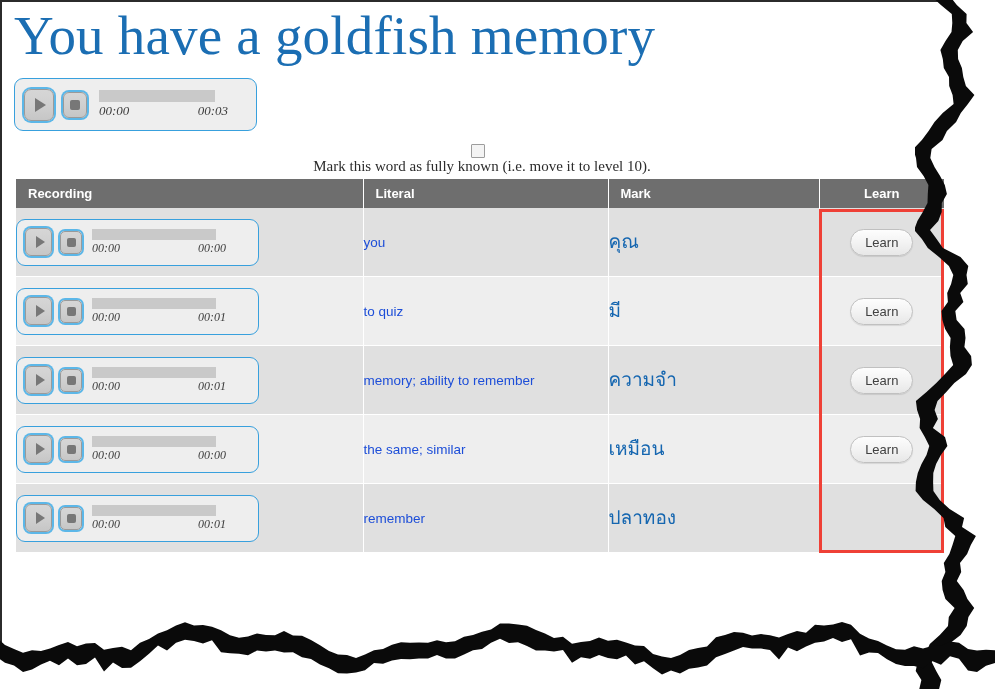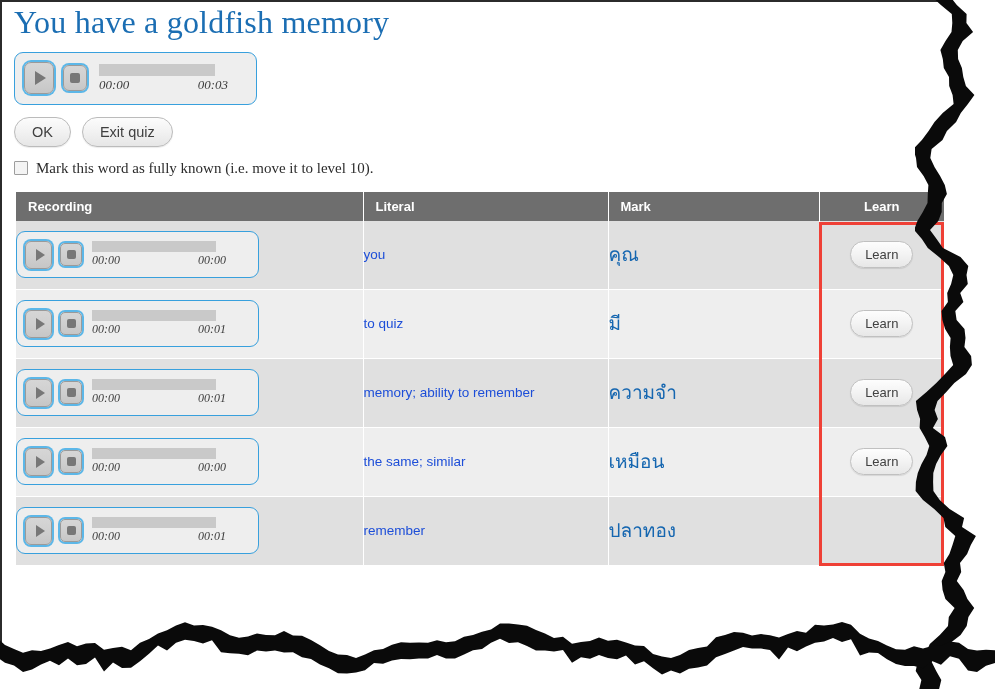--- a/index.html
+++ b/index.html
@@ -49,21 +49,21 @@
   }
 
   .content {
     position: absolute;
     left: 0; top: 0;
     width: 950px;
   }
 
   h1.page-title {
     font-family: "Liberation Serif", serif;
-    font-size: 32px;
+    font-size: 55px;
     font-weight: normal;
     color: #1b6eb3;
     margin: 0;
     padding: 4px 0 0 14px;
     line-height: 1.15;
     letter-spacing: 0.2px;
   }
 
   
   .audio-player {
@@ -165,20 +165,21 @@
     cursor: pointer;
     box-shadow: 0 1px 1px rgba(0,0,0,0.08);
     line-height: 1.25;
   }
 
   
   .check-row {
     margin: 13px 0 0 14px;
     display: flex;
     align-items: center;
+    flex-direction: column;
   }
   .cbox {
     width: 12px; height: 12px;
     border: 1px solid #9d9d9d;
     background: #f4f4f4;
     margin-right: 8px;
     border-radius: 1px;
     flex: none;
     cursor: pointer;
   }
@@ -193,21 +194,21 @@
     font-family: "Liberation Serif", serif;
     font-size: 20px;
     font-weight: bold;
     color: #2e3640;
     margin: 0;
     padding: 19px 0 0 14px;
   }
 
   
   .tbl-wrap {
-    margin: 15px 0 0 16px;
+    margin: 4px 0 0 16px;
     width: 876px;
     position: relative;
   }
   table.breakdown {
     border-collapse: collapse;
     width: 928px;
     table-layout: fixed;
   }
   table.breakdown th {
     background: #6e6e6e;
@@ -301,24 +302,20 @@
       <div class="ap-meta">
         <div class="ap-bar"></div>
         <div class="ap-times">
           <span>00:00</span>
           <span>00:03</span>
         </div>
       </div>
     </div>
 
     
-    <div class="btn-row">
-      <button class="pill-btn">OK</button>
-      <button class="pill-btn">Exit quiz</button>
-    </div>
 
     
     <div class="check-row">
       <div class="cbox"></div>
       <span class="check-label">Mark this word as fully known (i.e. move it to level 10).</span>
     </div>
 
 
     
     <div class="tbl-wrap">

